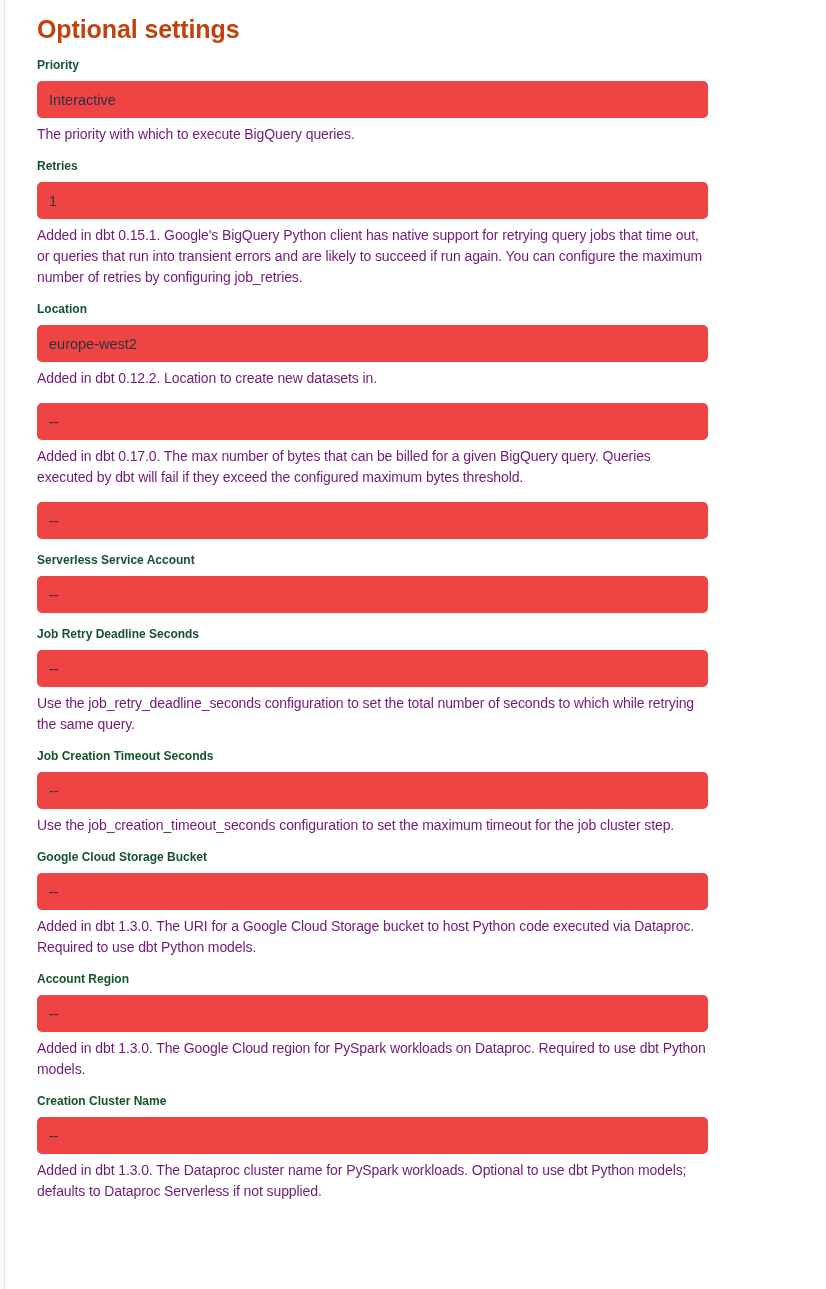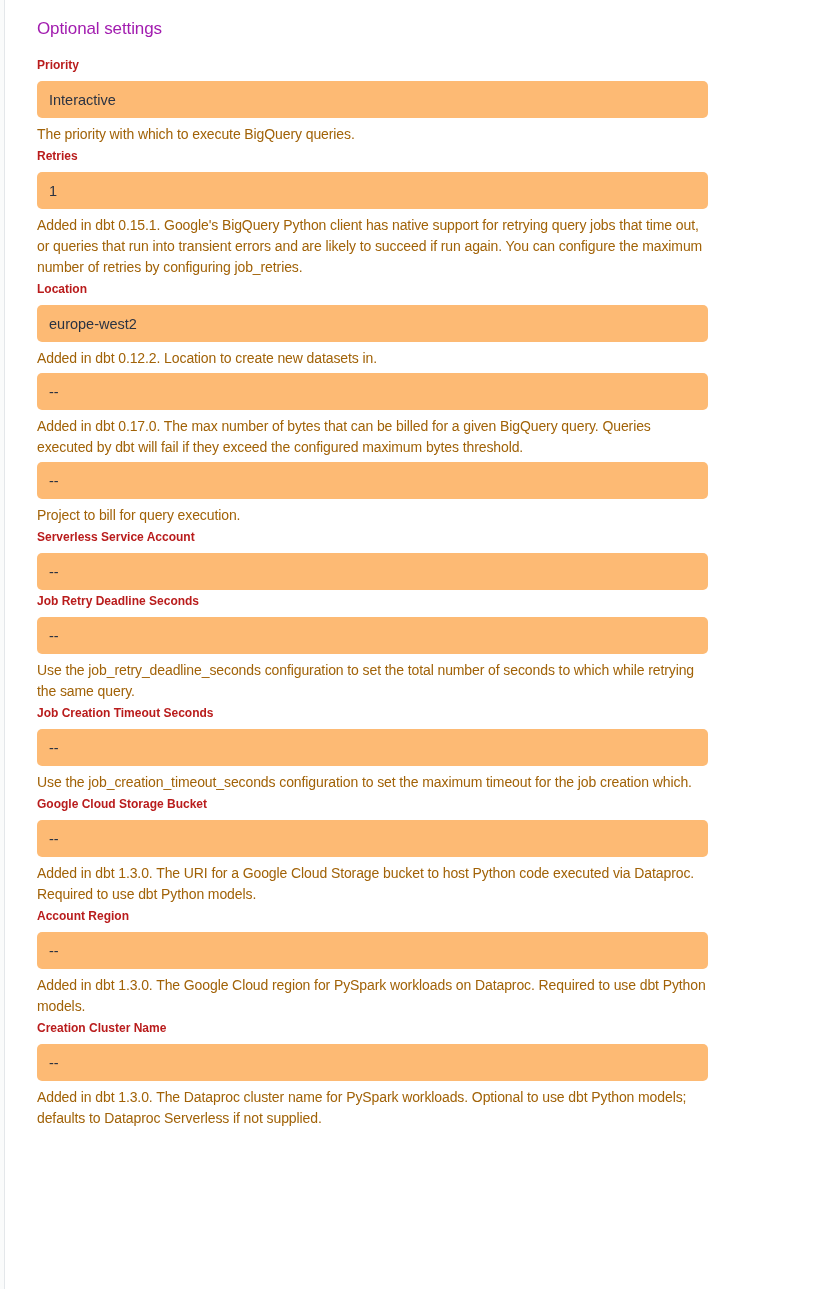--- a/index.html
+++ b/index.html
@@ -11,56 +11,56 @@
   }
   .page {
     width: 822px;
     min-height: 1289px;
     margin-left: 4px;
     background: #ffffff;
     border-left: 1px solid #e4e7ea;
     padding: 16px 118px 25px 32px;
   }
   .page-title {
-    font-size: 17px;
+    font-size: 25px;
     line-height: 26px;
-    font-weight: 400;
-    color: #a21caf;
+    font-weight: 700;
+    color: #c2410c;
     letter-spacing: -0.1px;
   }
-  .field { margin-top: 4px; }
+  .field { margin-top: 14px; }
   .field:first-of-type { margin-top: 16px; }
   .f-label {
     display: block;
     font-size: 12px;
     line-height: 15px;
     font-weight: 700;
-    color: #b91c1c;
+    color: #14532d;
     margin-bottom: 8px;
   }
   .f-input {
     display: block;
     width: 671px;
     height: 37px;
-    background: #fdba74;
+    background: #ef4444;
     border: none;
     border-radius: 5px;
     padding: 0 12px;
     font-family: "Liberation Sans", "DejaVu Sans", sans-serif;
     font-size: 14.5px;
     color: #2b3342;
     outline: none;
   }
   .f-help {
     margin-top: 6px;
     width: 671px;
     font-size: 14px;
     line-height: 21px;
     letter-spacing: -0.1px;
-    color: #a16207;
+    color: #701a75;
   }
 </style>
 </head>
 <body>
 
 <div class="page">
   <h2 class="page-title">Optional settings</h2>
   <form>
   <div class="field">
     <label class="f-label">Priority</label>
@@ -80,39 +80,38 @@
     <div class="f-help">Added in dbt 0.12.2. Location to create new datasets in.</div>
   </div>
 
   <div class="field">
     <input class="f-input" type="text" readonly="" value="--" style="">
     <div class="f-help">Added in dbt 0.17.0. The max number of bytes that can be billed for a given BigQuery query. Queries executed by dbt will fail if they exceed the configured maximum bytes threshold.</div>
   </div>
 
   <div class="field">
     <input class="f-input" type="text" readonly="" value="--" style="">
-    <div class="f-help">Project to bill for query execution.</div>
   </div>
 
   <div class="field">
     <label class="f-label">Serverless Service Account</label>
     <input class="f-input" type="text" readonly="" value="--" style="">
 
   </div>
 
   <div class="field">
     <label class="f-label">Job Retry Deadline Seconds</label>
     <input class="f-input" type="text" readonly="" value="--" style="">
     <div class="f-help">Use the job_retry_deadline_seconds configuration to set the total number of seconds to which while retrying the same query.</div>
   </div>
 
   <div class="field">
     <label class="f-label">Job Creation Timeout Seconds</label>
     <input class="f-input" type="text" readonly="" value="--" style="">
-    <div class="f-help">Use the job_creation_timeout_seconds configuration to set the maximum timeout for the job creation which.</div>
+    <div class="f-help">Use the job_creation_timeout_seconds configuration to set the maximum timeout for the job cluster step.</div>
   </div>
 
   <div class="field">
     <label class="f-label">Google Cloud Storage Bucket</label>
     <input class="f-input" type="text" readonly="" value="--" style="">
     <div class="f-help">Added in dbt 1.3.0. The URI for a Google Cloud Storage bucket to host Python code executed via Dataproc. Required to use dbt Python models.</div>
   </div>
 
   <div class="field">
     <label class="f-label">Account Region</label>

